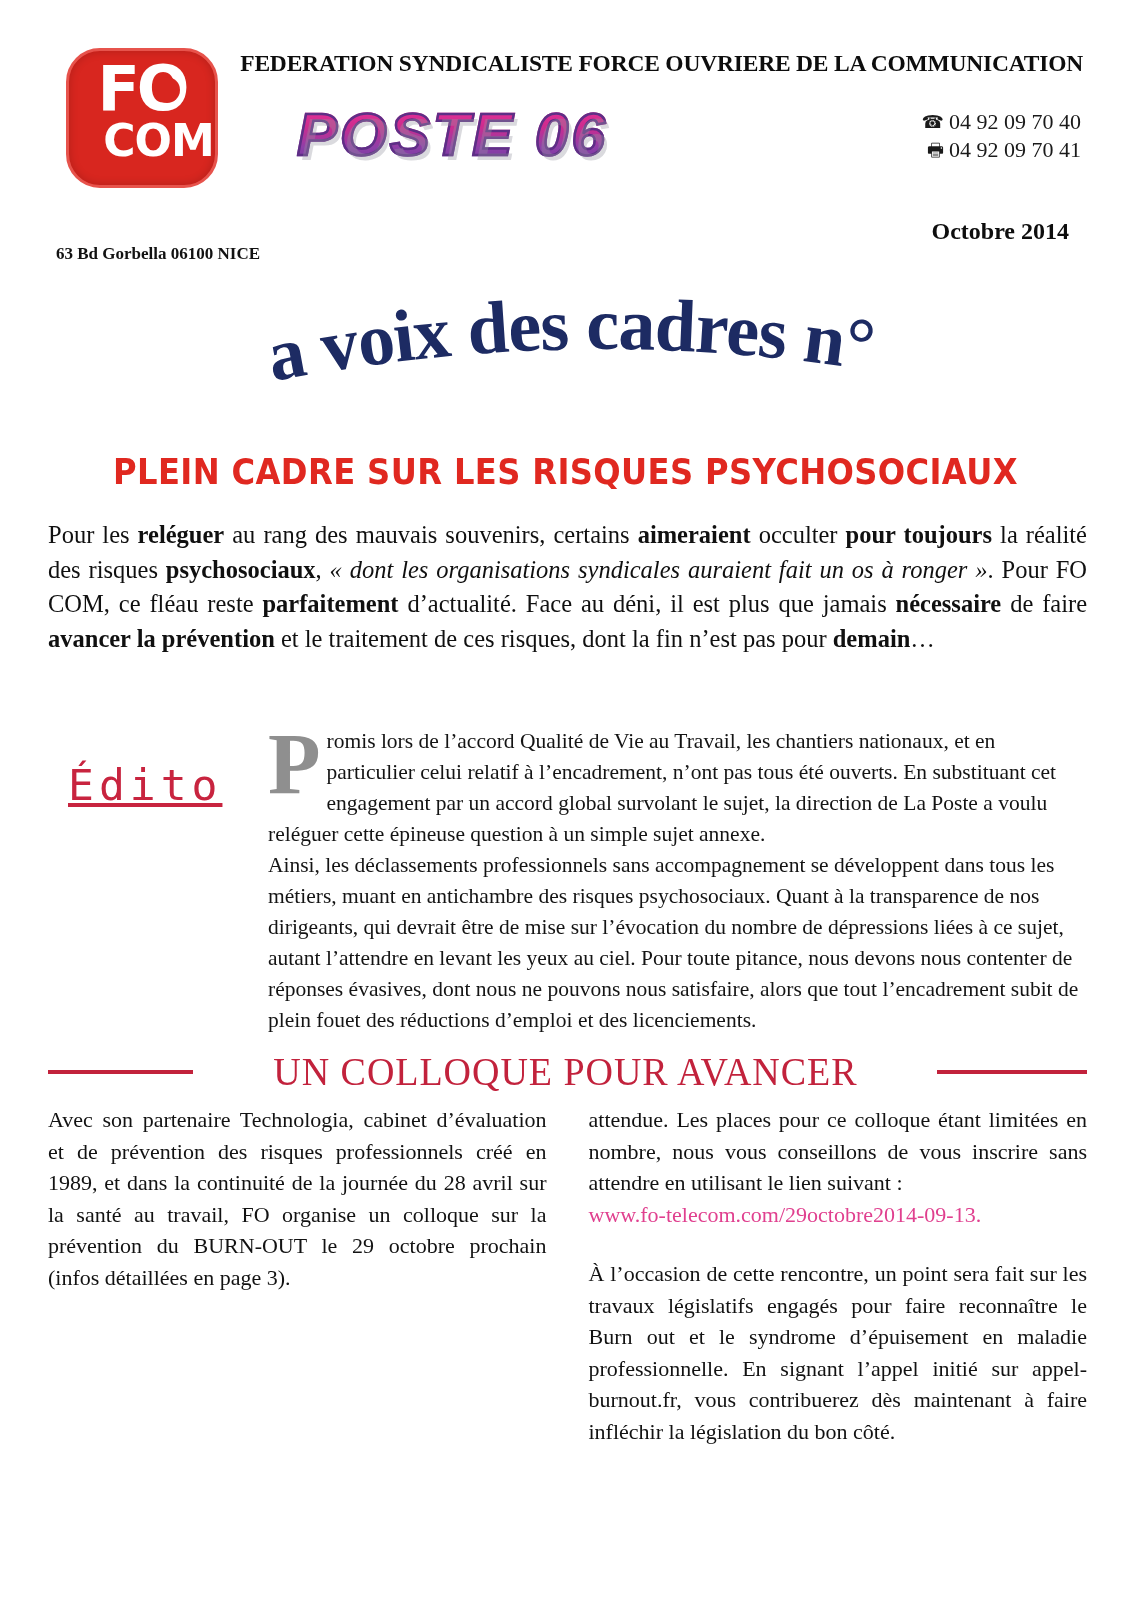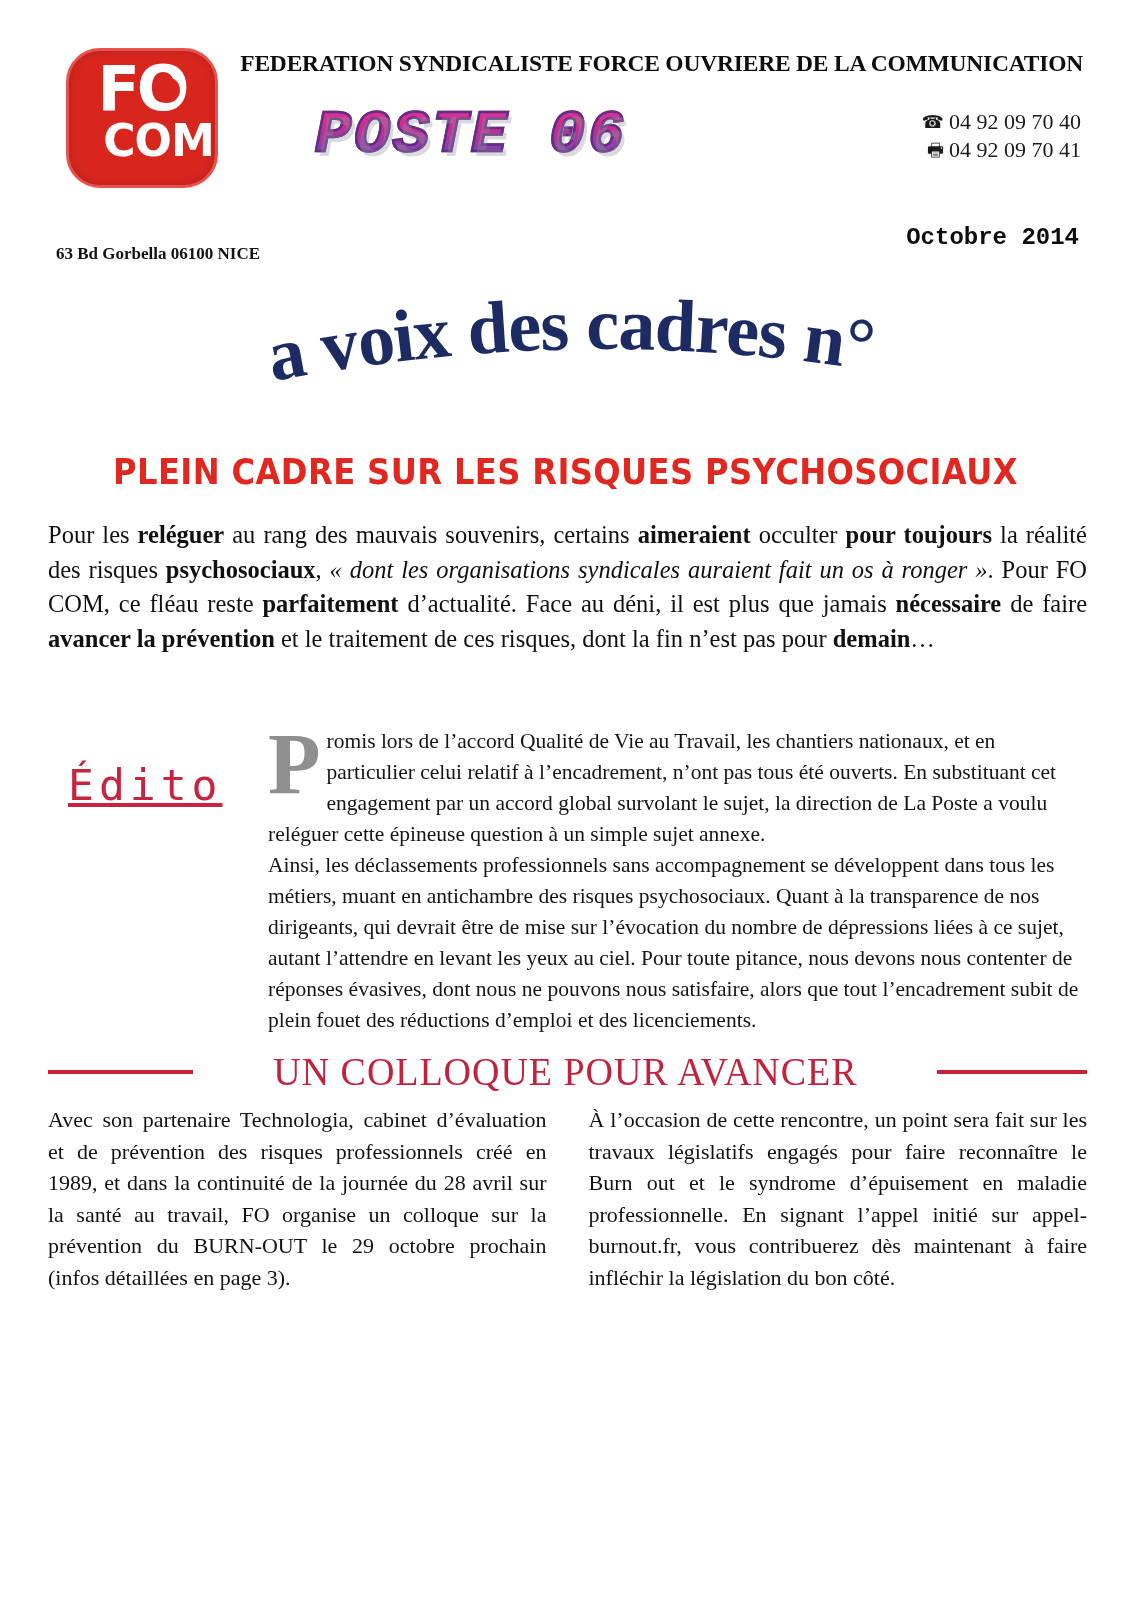--- a/index.html
+++ b/index.html
@@ -91,23 +91,23 @@
     font-family: "Liberation Serif", serif;
     font-weight: bold;
     font-size: 23.5px;
     letter-spacing: -0.2px;
     color: #0d0d0d;
     white-space: nowrap;
   }
 
   .poste06 {
     position: absolute;
-    left: 267px;
+    left: 249px;
     top: 104px;
-    font-family: Liberation Mono, monospace;
+    font-family: Liberation Sans, sans-serif;
     font-weight: bold;
     font-style: italic;
     font-size: 60px;
     line-height: 62px;
     letter-spacing: 3px;
     background: linear-gradient(180deg, #e8329a 0%, #cf2b8e 35%, #8e3fa8 70%, #6f35a0 100%);
     -webkit-background-clip: text;
     background-clip: text;
     color: transparent;
     -webkit-text-stroke: 2.5px #5e2f86;
@@ -133,27 +133,26 @@
     margin-right: 5px;
     vertical-align: 1px;
   }
   .contact .mail {
     color: #1f2f6d;
     text-decoration: underline;
   }
 
   .issue-date {
     position: absolute;
-    right: 4px;
+    right: 14px;
     top: 218px;
-    font-family: Liberation Mono, monospace;
+    font-family: Liberation Serif, serif;
     font-weight: bold;
     font-size: 24px;
     color: #0d0d0d;
-    margin-top: 6px;
   }
 
   .address {
     position: absolute;
     left: 8px;
     top: 244px;
     font-family: "Liberation Serif", serif;
     font-weight: bold;
     font-size: 17px;
     color: #121212;
@@ -347,17 +346,22 @@
     <span class="title">UN COLLOQUE POUR AVANCER</span>
     <span class="spacer"></span>
     <span class="rule right"></span>
   </div>
 
   <div class="columns">
     <div class="col">
       <p>Avec son partenaire Technologia, cabinet d’évaluation et de prévention des risques professionnels créé en 1989, et dans la continuité de la journée du 28 avril sur la santé au travail, FO organise un colloque sur la prévention du BURN-OUT le 29 octobre prochain (infos détaillées en page 3).</p>
     </div>
     <div class="col">
+      <p>
+        <span>attendue. Les places pour ce colloque étant limitées en nombre, nous vous conseillons de vous inscrire sans attendre en utilisant le lien suivant :</span>
+        <br>
+        <span class="link-pink">www.fo-telecom.com/29octobre2014-09-13.</span>
+      </p>
       <p>À l’occasion de cette rencontre, un point sera fait sur les travaux législatifs engagés pour faire reconnaître le Burn out et le syndrome d’épuisement en maladie professionnelle. En signant l’appel initié sur appel-burnout.fr, vous contribuerez dès maintenant à faire infléchir la législation du bon côté.</p>
     </div>
   </div>
 
 </div>
 
 </body></html>

